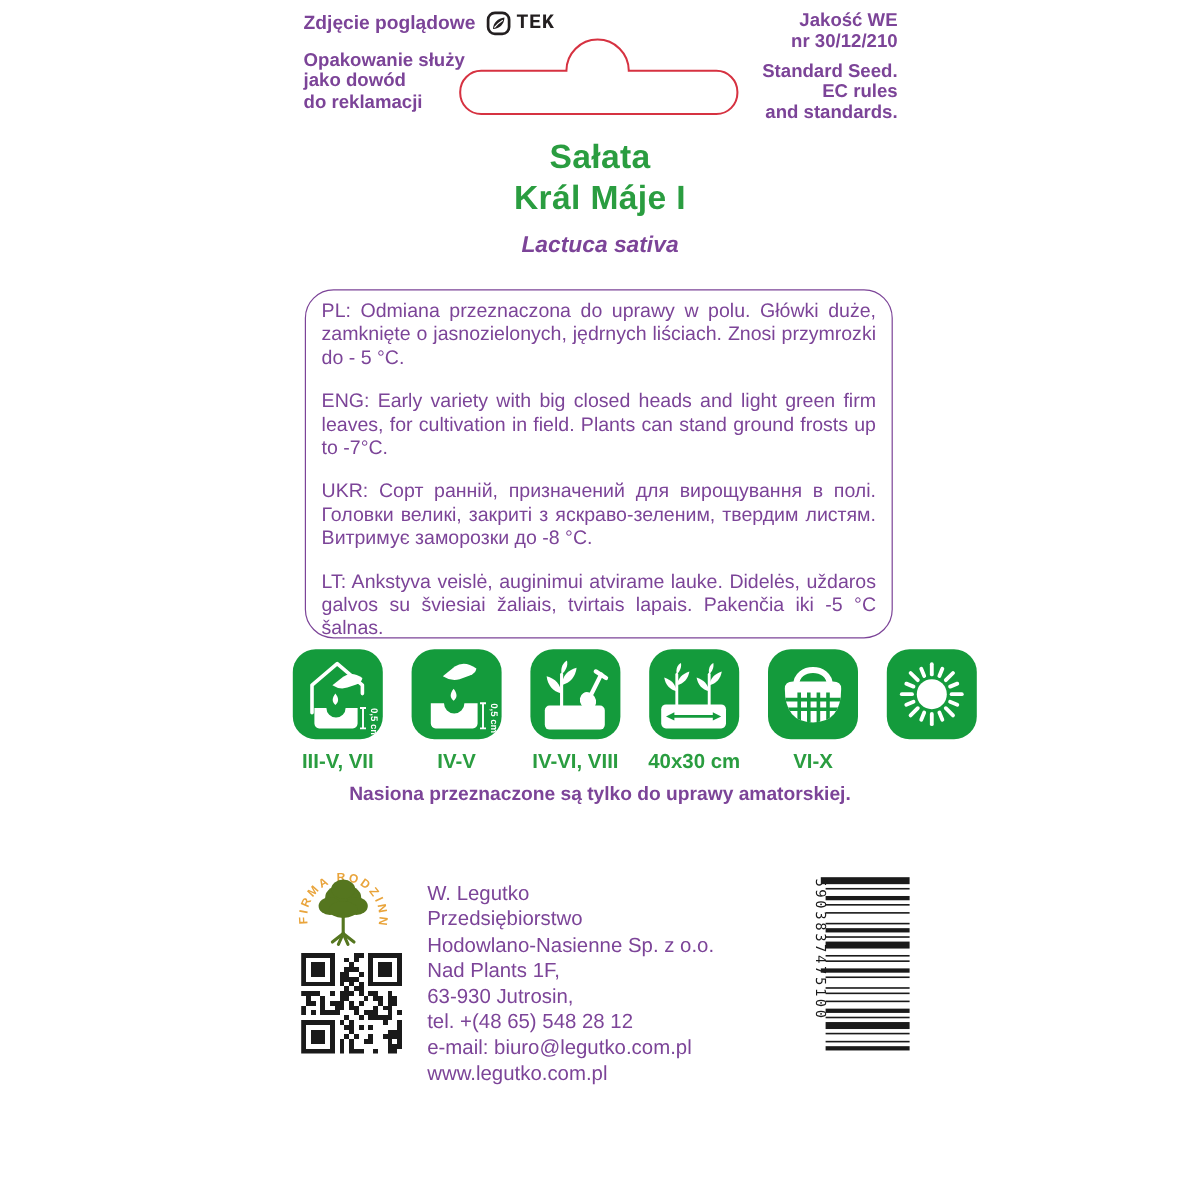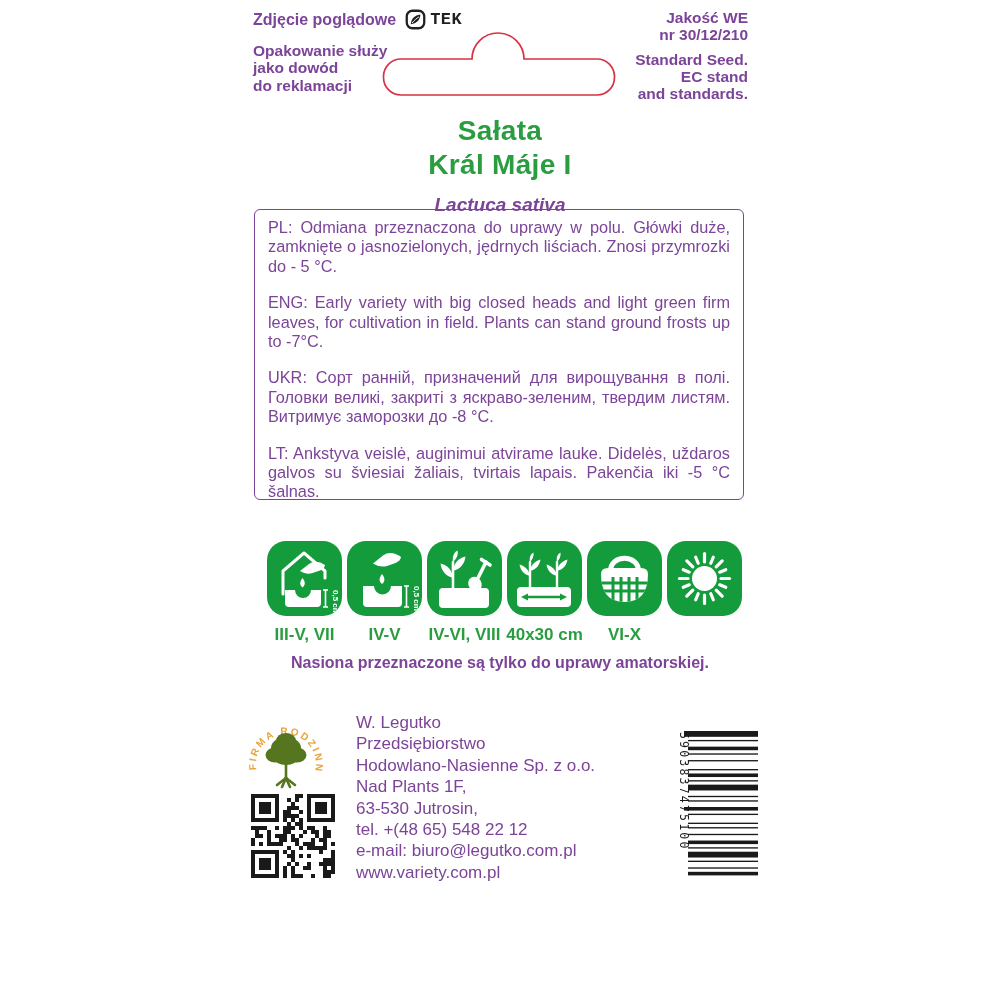--- a/index.html
+++ b/index.html
@@ -25,37 +25,37 @@
   .top-right{position:absolute;right:252px;top:9px;text-align:right;color:var(--purple);
     font-size:15.5px;font-weight:600;line-height:17.3px;}
   .top-right .block-gap{height:7px;}
   .hang-tab{position:absolute;left:380px;top:28px;}
   
   .title-block{position:absolute;left:0;right:0;top:114px;text-align:center;}
   .title-block h1{margin:0;font-size:28px;line-height:34px;font-weight:700;color:var(--green-title);letter-spacing:.3px;}
   .latin{margin-top:12px;font-size:19px;font-weight:700;font-style:italic;color:var(--purple);}
   
   .desc-box{
-    position:absolute;left:254px;top:209px;width:490px;height:291px;box-sizing:border-box;
-    border:1.7px solid var(--purple);border-radius:6px;padding:8px 13px 0 13px;color:var(--purple);
+    position:absolute;left:254px;top:241px;width:490px;height:291px;box-sizing:border-box;
+    border:1.7px solid var(--purple);border-radius:24px;padding:8px 13px 0 13px;color:var(--purple);
   }
   .desc-box p{margin:0 0 17px 0;font-size:16.3px;line-height:19.4px;font-weight:500;
     text-align:justify;text-justify:inter-word;}
   
-  .icons-row{position:absolute;left:267px;top:541px;display:flex;gap:5px;}
+  .icons-row{position:absolute;left:244px;top:541px;display:flex;gap:24px;}
   .icon-cell{width:75px;display:flex;flex-direction:column;align-items:center;}
   .icon-tile{width:75px;height:75px;border-radius:19px;background:var(--green-icon);}
   .icon-label{margin-top:9px;font-size:17px;font-weight:700;color:var(--green-title);white-space:nowrap;height:18px;}
   
   .amateur-note{position:absolute;left:0;right:0;top:654px;text-align:center;
     font-size:16px;font-weight:700;color:var(--purple);}
   
   .family-logo{position:absolute;left:246px;top:712px;}
   .qr{position:absolute;left:251px;top:794px;}
-  .address{position:absolute;left:356px;top:712px;color:var(--purple);
+  .address{position:absolute;left:356px;top:734px;color:var(--purple);
     font-size:17px;font-weight:500;line-height:21.4px;}
   .barcode{position:absolute;left:666px;top:726px;}
 </style>
 </head>
 <body>
 
 <div class="page">
 
   <div class="top-left">
     <div class="row1">
@@ -78,21 +78,21 @@
 
   <svg class="hang-tab" width="238" height="72" viewBox="0 0 238 72">
     <path d="M21 31 H 92 A 26 26 0 0 1 144 31 H 217 A 17.5 17.5 0 0 1 234.5 48.5 V 49.5 A 17.5 17.5 0 0 1 217 67 H 21 A 17.5 17.5 0 0 1 3.5 49.5 V 48.5 A 17.5 17.5 0 0 1 21 31 Z" fill="none" stroke="#d63241" stroke-width="1.7"></path>
   </svg>
 
   <div class="top-right">
     <div>Jakość WE</div>
     <div>nr 30/12/210</div>
     <div class="block-gap"></div>
     <div>Standard Seed.</div>
-    <div>EC stand</div>
+    <div>EC rules</div>
     <div>and standards.</div>
   </div>
 
   <div class="title-block">
     <h1>Sałata</h1>
     <h1>Král Máje I</h1>
     <div class="latin">Lactuca sativa</div>
   </div>
 
   <div class="desc-box">
@@ -373,24 +373,24 @@
       <rect x="0" y="14" width="7" height="7" fill="#1a1a1a"></rect>
       <rect x="1" y="15" width="5" height="5" fill="#fff"></rect>
       <rect x="2" y="16" width="3" height="3" fill="#1a1a1a"></rect>
     </svg>
 
   <div class="address">
     <div>W. Legutko</div>
     <div>Przedsiębiorstwo</div>
     <div>Hodowlano-Nasienne Sp. z o.o.</div>
     <div>Nad Plants 1F,</div>
-    <div>63-530 Jutrosin,</div>
-    <div>tel. +(48 65) 548 22 12</div>
+    <div>63-930 Jutrosin,</div>
+    <div>tel. +(48 65) 548 28 12</div>
     <div>e-mail: biuro@legutko.com.pl</div>
-    <div>www.variety.com.pl</div>
+    <div>www.legutko.com.pl</div>
   </div>
 
   <svg class="barcode" width="96" height="162" viewBox="0 0 96 162">
     <text transform="translate(14 6) rotate(90)" font-family="DejaVu Sans Mono, monospace" font-size="11.5" letter-spacing="2.2" fill="#1a1a1a">5903837475100</text>
     <g>
         <rect x="18" y="5.00" width="74" height="5.81" fill="#1a1a1a"></rect>
         <rect x="22" y="13.94" width="70" height="1.34" fill="#1a1a1a"></rect>
         <rect x="22" y="20.65" width="70" height="3.57" fill="#1a1a1a"></rect>
         <rect x="22" y="27.35" width="70" height="1.34" fill="#1a1a1a"></rect>
         <rect x="22" y="34.06" width="70" height="1.34" fill="#1a1a1a"></rect>

